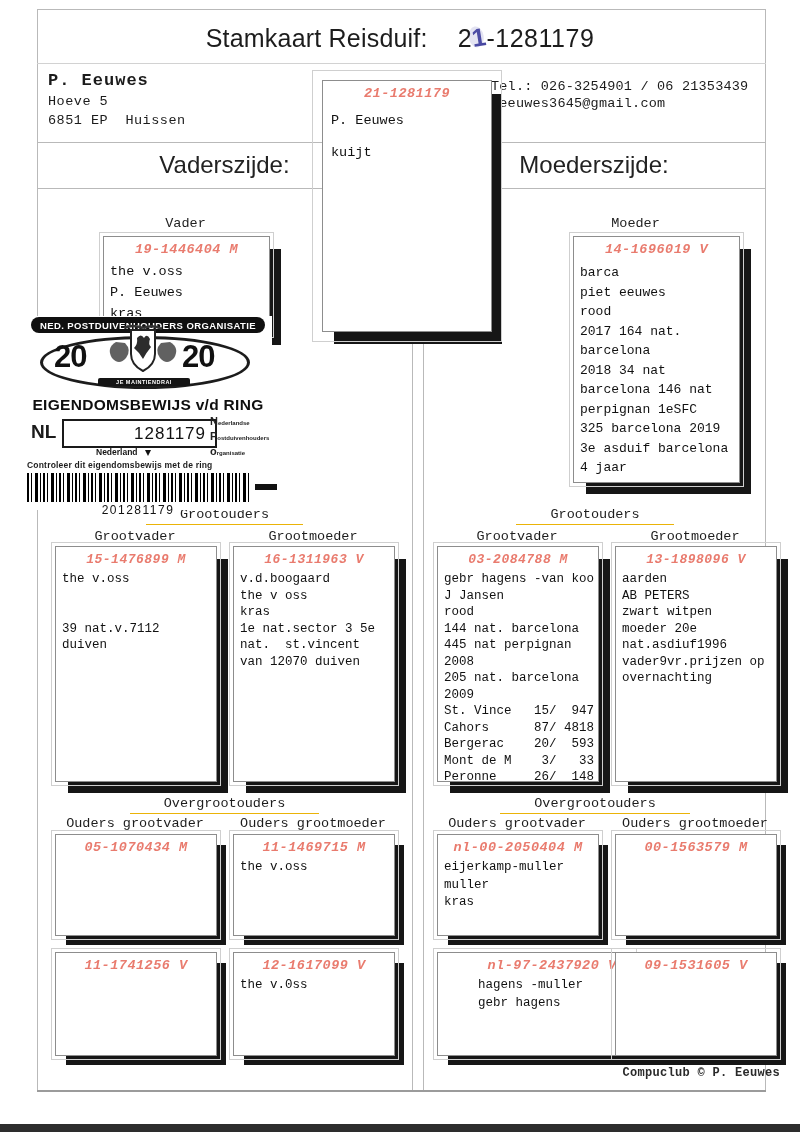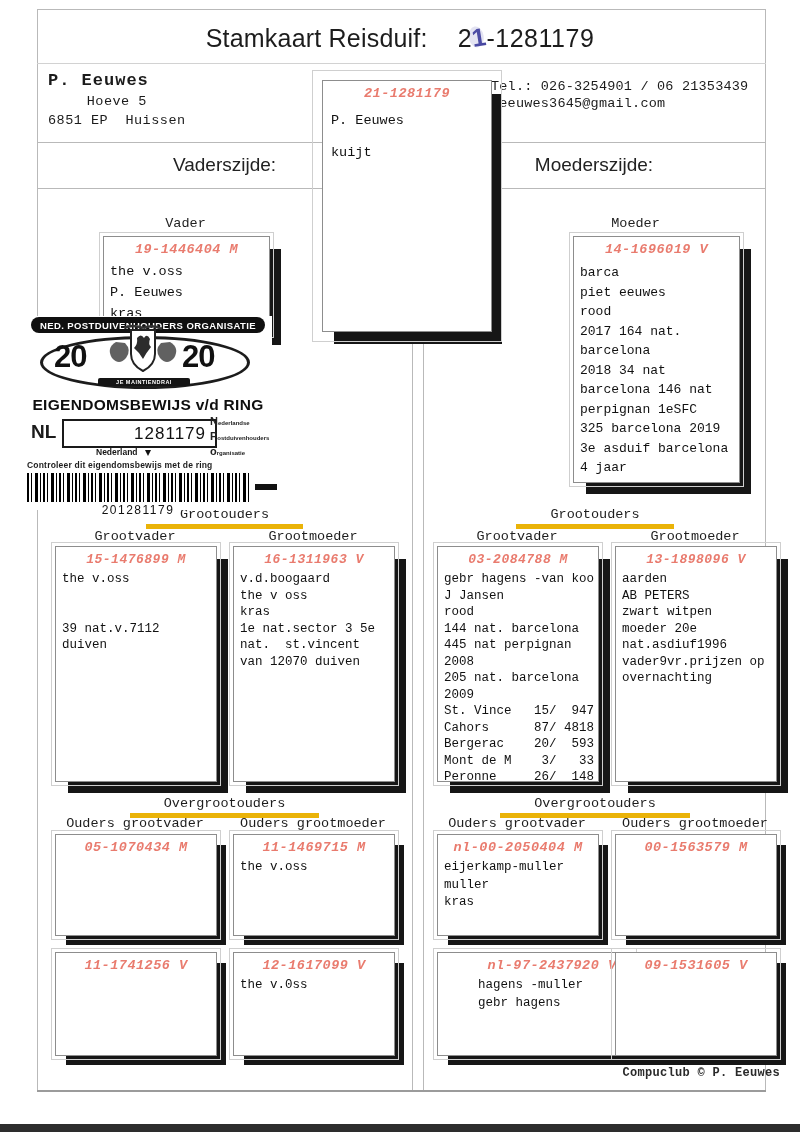--- a/index.html
+++ b/index.html
@@ -21,25 +21,25 @@
 
   
   .title-row{position:absolute;left:0;top:24px;width:800px;display:flex;justify-content:center;gap:30px;align-items:baseline;}
   .title-label{font-size:25px;letter-spacing:.2px;color:#1c1c1c;}
   .title-ring{font-size:25px;letter-spacing:.5px;color:#1c1c1c;}
   .hand{position:relative;display:inline-block;color:var(--hand-blue);font-weight:bold;transform:rotate(-9deg) translateY(-1px);}
   .hand::before{content:"";position:absolute;left:-3px;top:3px;width:15px;height:21px;border-radius:50%;background:rgba(100,100,185,.18);}
 
   
   .owner-name{font-size:17px;font-weight:bold;letter-spacing:1px;line-height:22px;white-space:pre;}
-  .owner-line{font-size:13.5px;line-height:19px;letter-spacing:.5px;white-space:pre;text-align:center;}
+  .owner-line{font-size:13.5px;line-height:19px;letter-spacing:.5px;white-space:pre;}
   .contact-line{font-size:13.5px;line-height:17px;letter-spacing:.2px;white-space:pre;}
 
   
-  .side-head{position:absolute;top:142px;height:46px;display:flex;align-items:center;justify-content:center;font-size:19px;color:#222;}
+  .side-head{position:absolute;top:142px;height:46px;display:flex;align-items:center;justify-content:center;font-size:24px;color:#222;}
 
   
   .card{
     position:absolute;background:#fff;border:1px solid #8d8d8d;
     box-shadow:12px 12px 0 -1px var(--shadow-black);
     outline:1px solid #cfcfcf;outline-offset:3px;z-index:3;
   }
   .card .ring{
     text-align:center;padding-top:5px;color:var(--ring-red);
     font-family:"Liberation Mono","DejaVu Sans Mono",monospace;
@@ -55,21 +55,21 @@
   .card.og .body{font-size:12.5px;line-height:17.5px;padding-top:4px;}
   .card.og{box-shadow:10px 10px 0 -1px var(--shadow-black);}
   .card.subject{z-index:5;outline-offset:9px;box-shadow:11px 13px 0 -1px var(--shadow-black);}
   .card.subject .body{font-size:13.5px;line-height:16px;padding:12px 8px 0 8px;}
   .card.vader .body{font-size:13.5px;line-height:21px;padding-top:4px;}
 
   .parent-label{position:absolute;top:216px;text-align:center;font-family:"Liberation Mono","DejaVu Sans Mono",monospace;font-size:13.5px;color:#222;}
 
   
   .sec-head{position:absolute;text-align:center;font-family:"Liberation Mono","DejaVu Sans Mono",monospace;font-size:13.5px;color:#1d1d1d;z-index:2;}
-  .sec-head > span{display:inline-block;border-bottom:5px solid #eab308;padding:0 34px 2px 34px;}
+  .sec-head > span{display:inline-block;border-bottom:1px solid #eab308;padding:0 34px 2px 34px;}
   .col-label{position:absolute;text-align:center;font-family:"Liberation Mono","DejaVu Sans Mono",monospace;font-size:13.5px;color:#1d1d1d;}
 
   
   .sticker{position:absolute;left:24px;top:316px;width:248px;height:194px;background:#fff;z-index:6;}
   .npo-banner{
     margin:1px auto 0 auto;width:234px;background:#101010;color:#fff;border-radius:9px;
     font-size:9.5px;font-weight:bold;text-align:center;letter-spacing:.4px;padding:2.5px 0;
   }
   .years{position:relative;height:54px;}
   .oval{position:absolute;left:16px;top:3px;width:204px;height:47px;border:3px solid #1c1c1c;border-radius:50%;}

